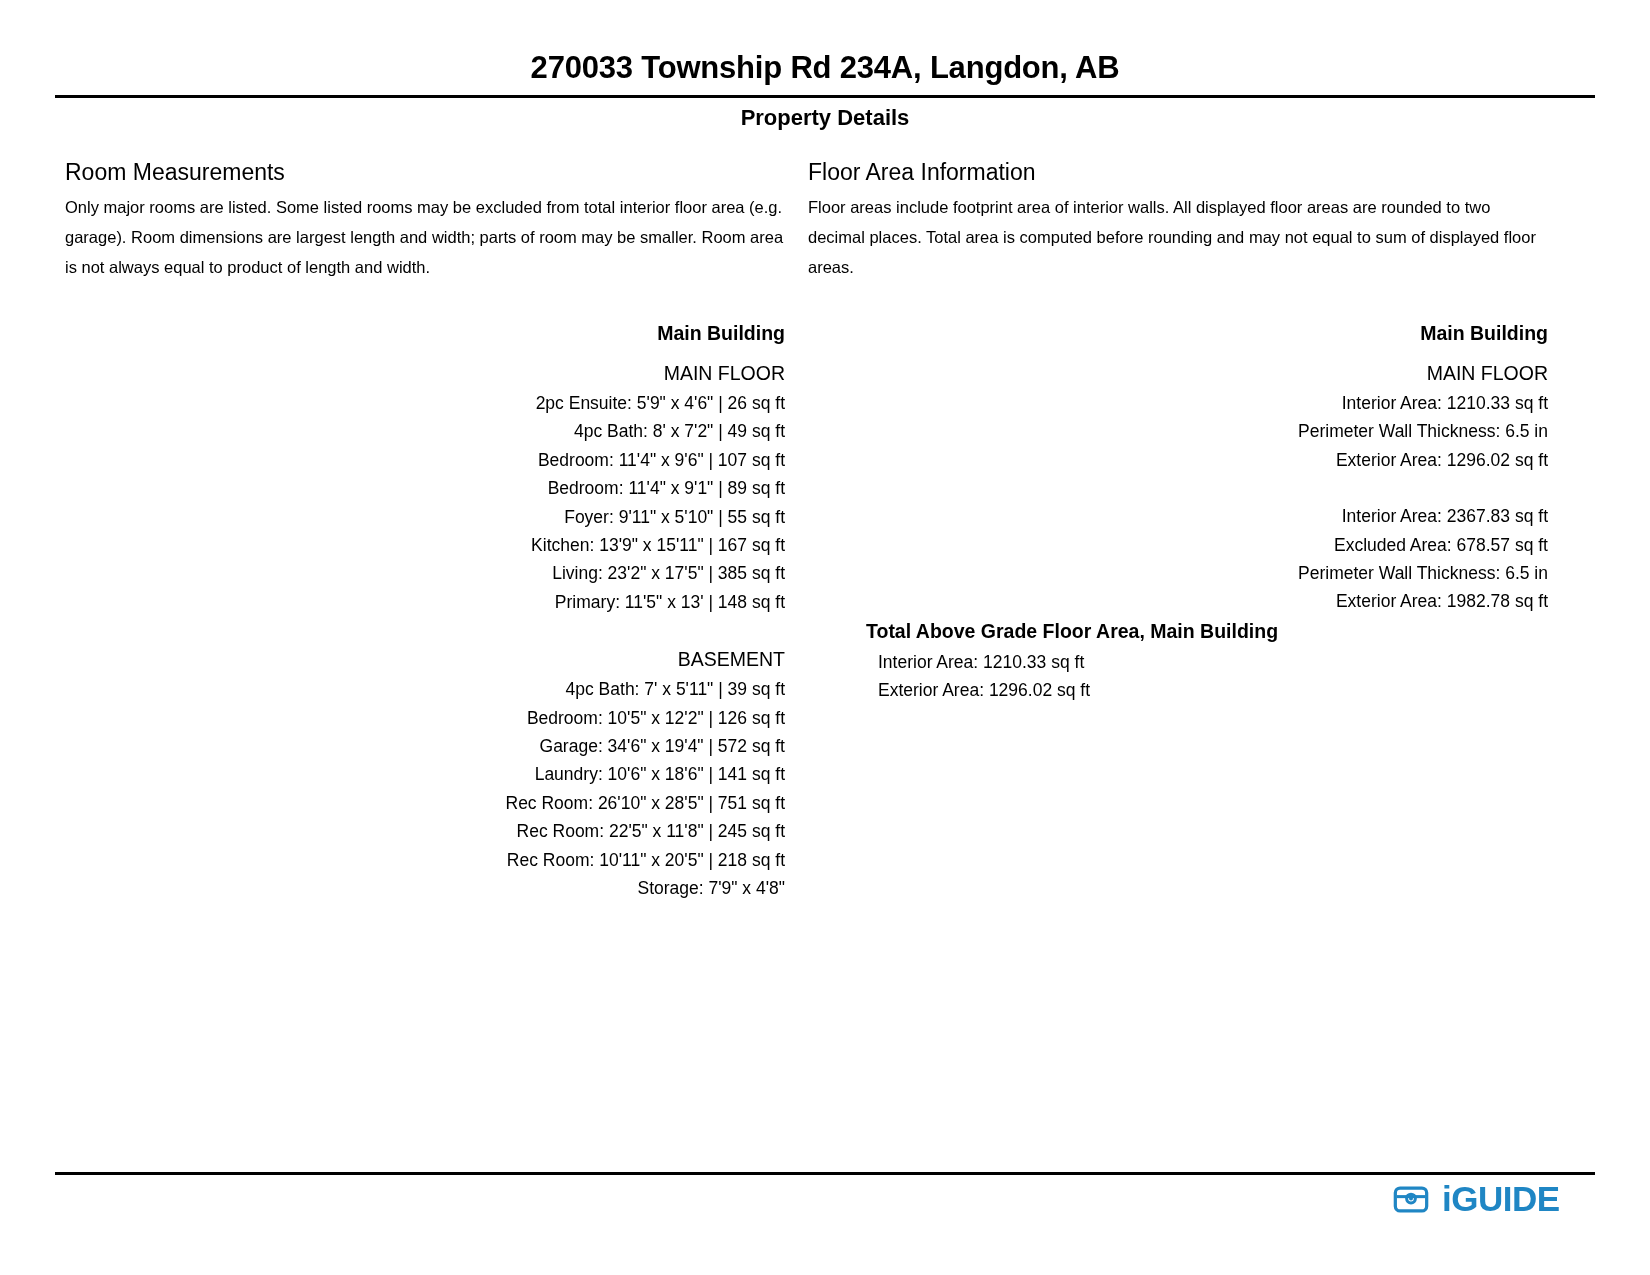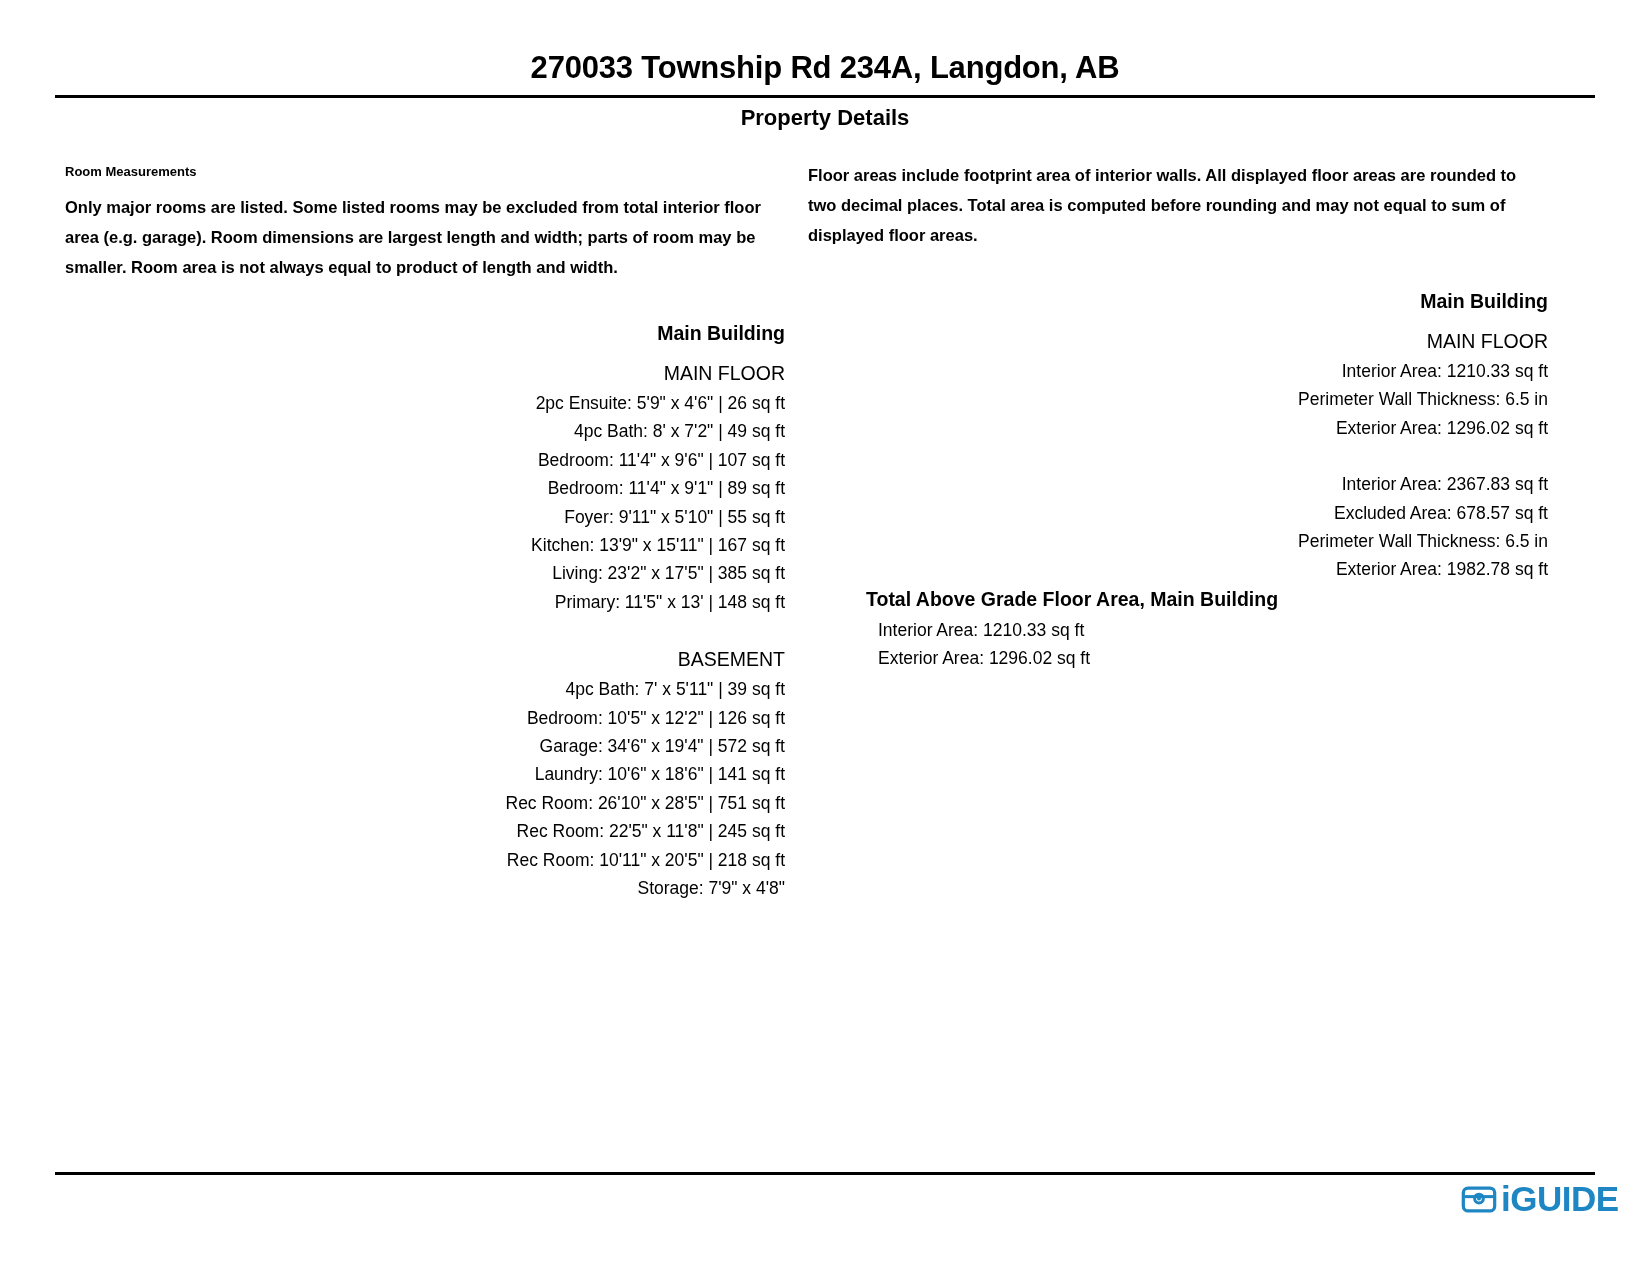--- a/index.html
+++ b/index.html
@@ -54,30 +54,30 @@
 
   
   .col {
     position: absolute;
     top: 160px;
   }
   .col-left  { left: 65px;  width: 720px; }
   .col-right { left: 808px; width: 740px; }
 
   .sec-title {
-    font-size: 13px;
-    font-weight: bold;
+    font-size: 23px;
+    font-weight: normal;
     margin: 0 0 8px 0;
     line-height: 24px;
   }
   .sec-note {
     font-size: 16.5px;
     line-height: 30px;
     margin: 0;
-    font-weight: bold;
+    font-weight: normal;
   }
 
   .group {
     margin-top: 36px;
     text-align: right;
   }
   .group-title {
     font-size: 19.5px;
     font-weight: bold;
     margin: 0 0 2px 0;
@@ -133,25 +133,25 @@
   .footer-note {
     position: absolute;
     left: 62px;
     top: 1188px;
     width: 1300px;
     font-size: 14.5px;
     line-height: 20px;
   }
   .logo {
     position: absolute;
-    left: 1460px;
+    left: 1392px;
     top: 1180px;
     display: flex;
     align-items: center;
-    gap: 3px;
+    gap: 12px;
   }
   .logo-icon {
     width: 38px;
     height: 38px;
     display: block;
   }
   .logo-text {
     font-size: 35px;
     font-weight: bold;
     letter-spacing: -0.5px;
@@ -198,20 +198,21 @@
           <li class="entry">Rec Room: 26'10" x 28'5" | 751 sq ft</li>
           <li class="entry">Rec Room: 22'5" x 11'8" | 245 sq ft</li>
           <li class="entry">Rec Room: 10'11" x 20'5" | 218 sq ft</li>
           <li class="entry">Storage: 7'9" x 4'8"</li>
         </ul>
       </div>
     </div>
   </div>
 
   <div class="col col-right">
+    <p class="sec-title">Floor Area Information</p>
     <p class="sec-note">Floor areas include footprint area of interior walls. All displayed floor areas are rounded to two decimal places. Total area is computed before rounding and may not equal to sum of displayed floor areas.</p>
 
     <div class="group">
       <p class="group-title">Main Building</p>
 
       <div class="level">
         <p class="level-title">MAIN FLOOR</p>
         <ul class="entry-list">
           <li class="entry">Interior Area: 1210.33 sq ft</li>
           <li class="entry">Perimeter Wall Thickness: 6.5 in</li>

